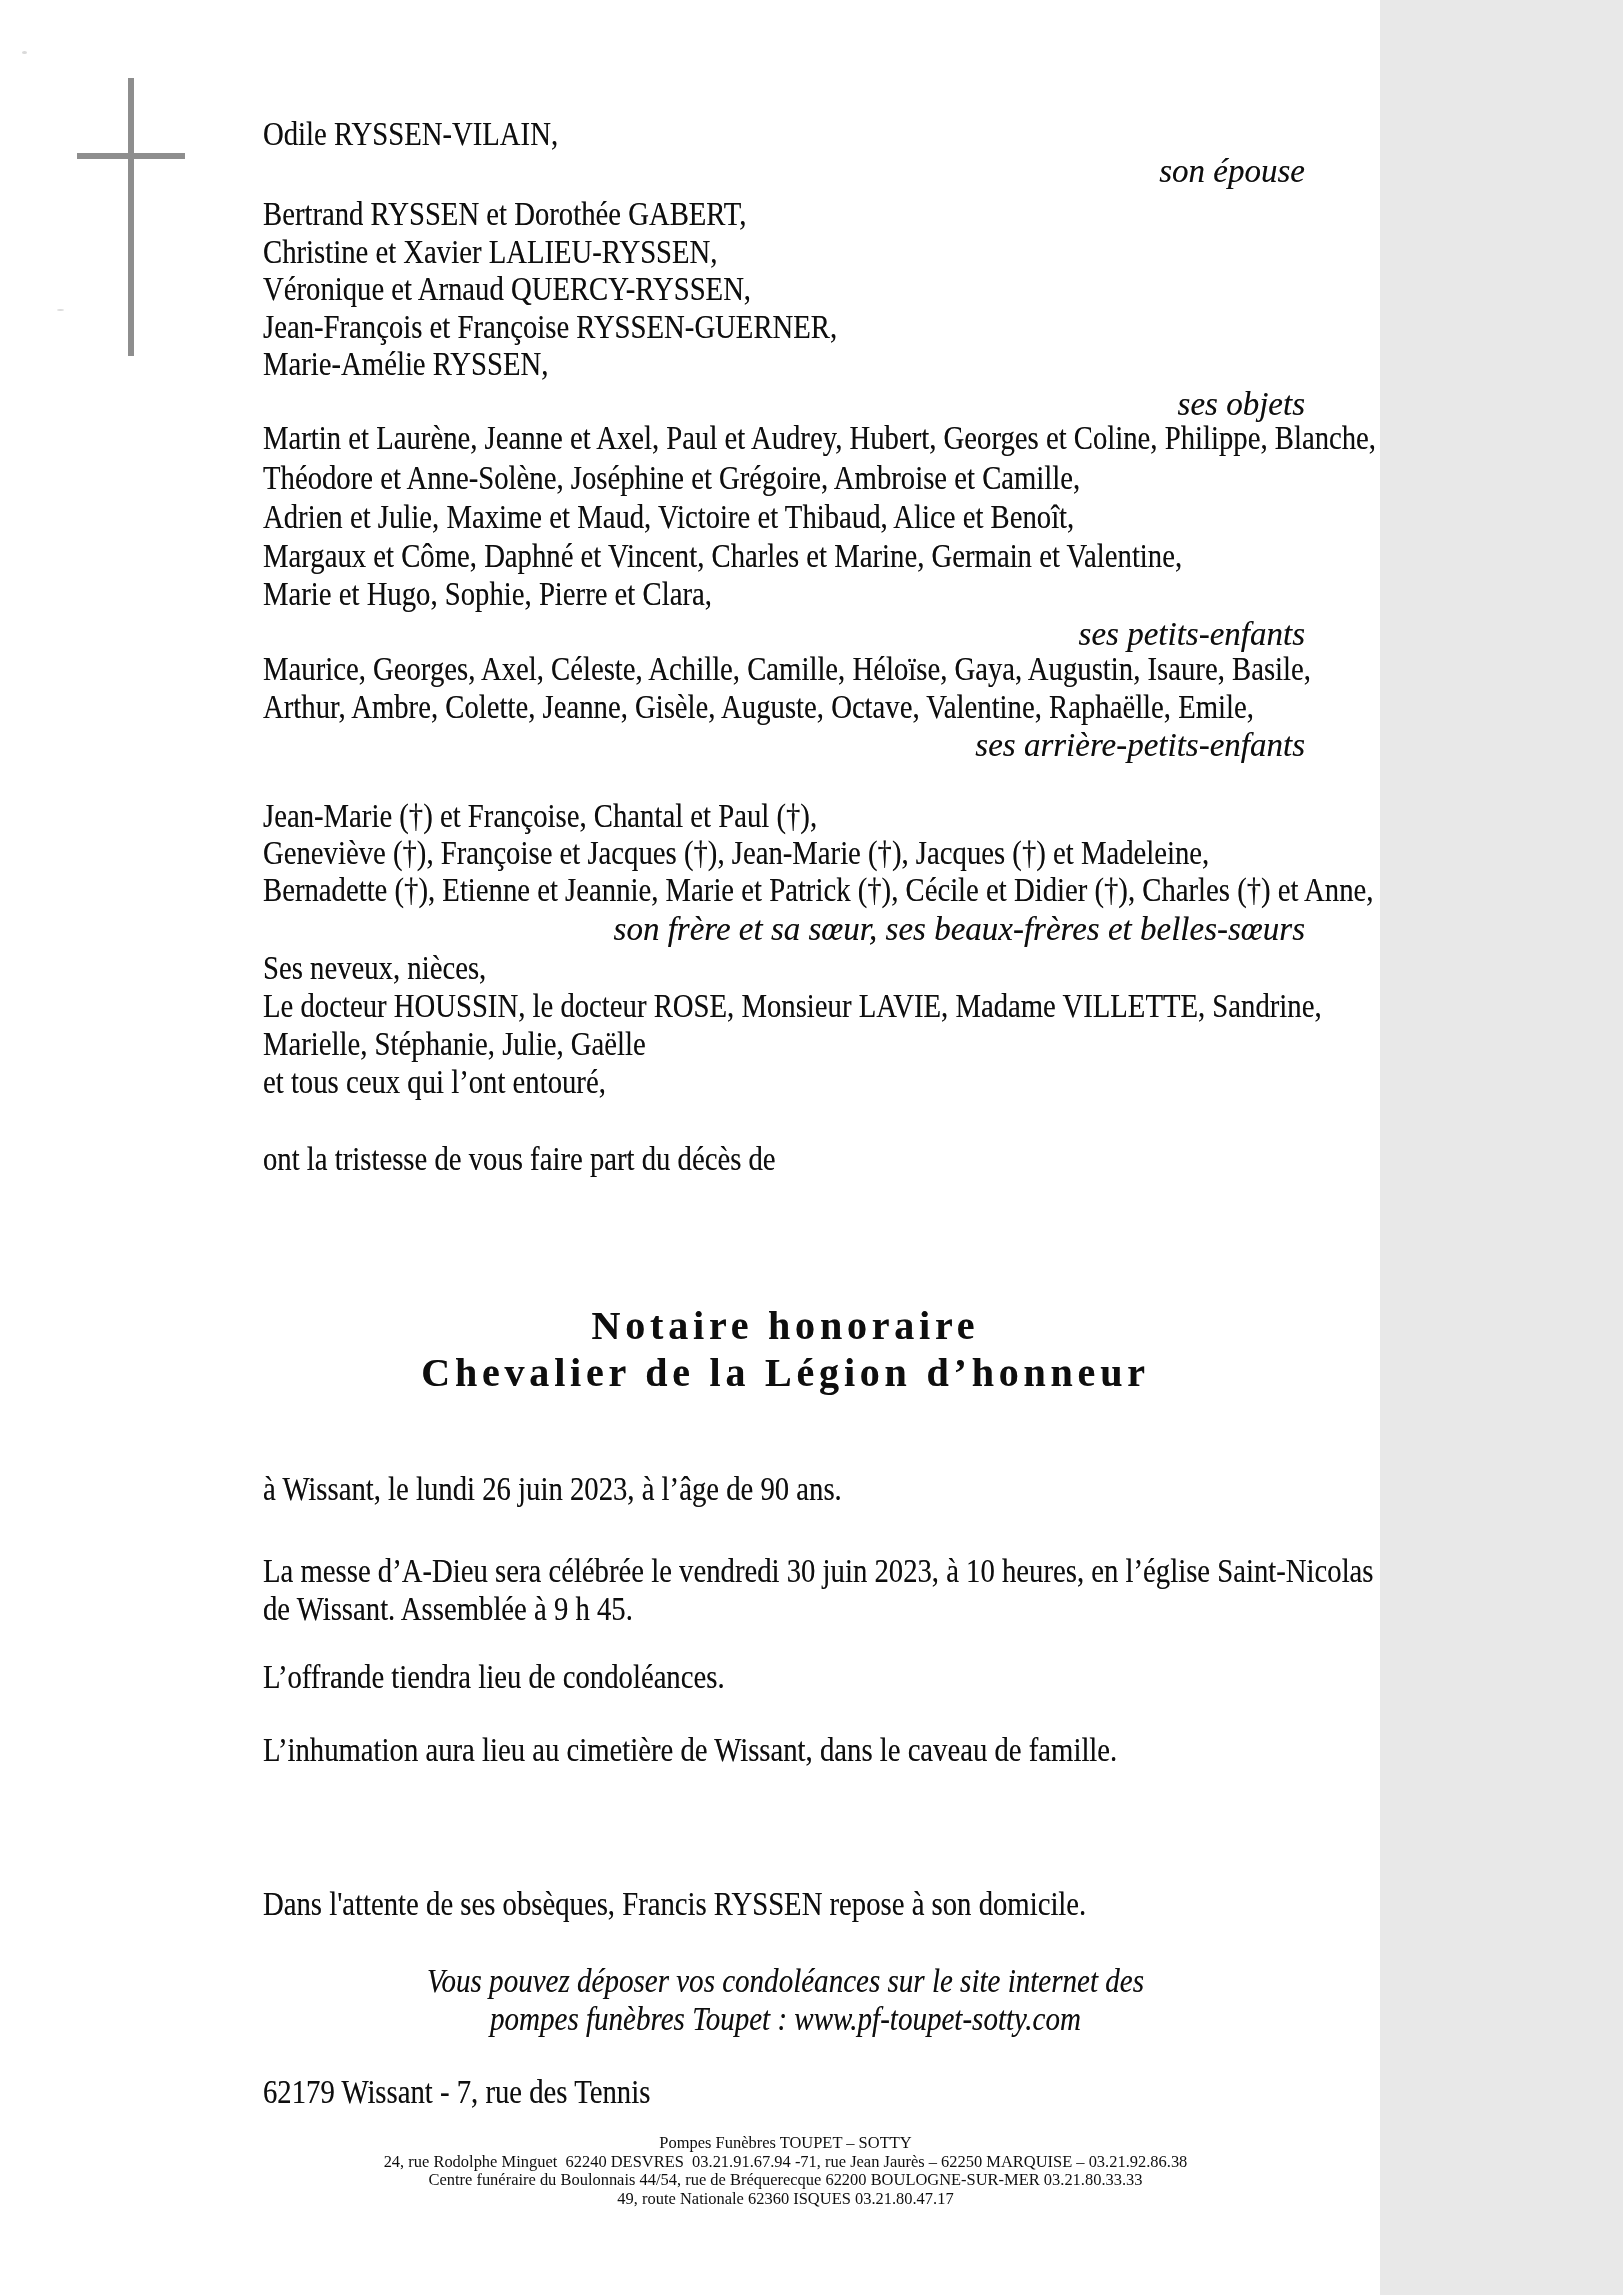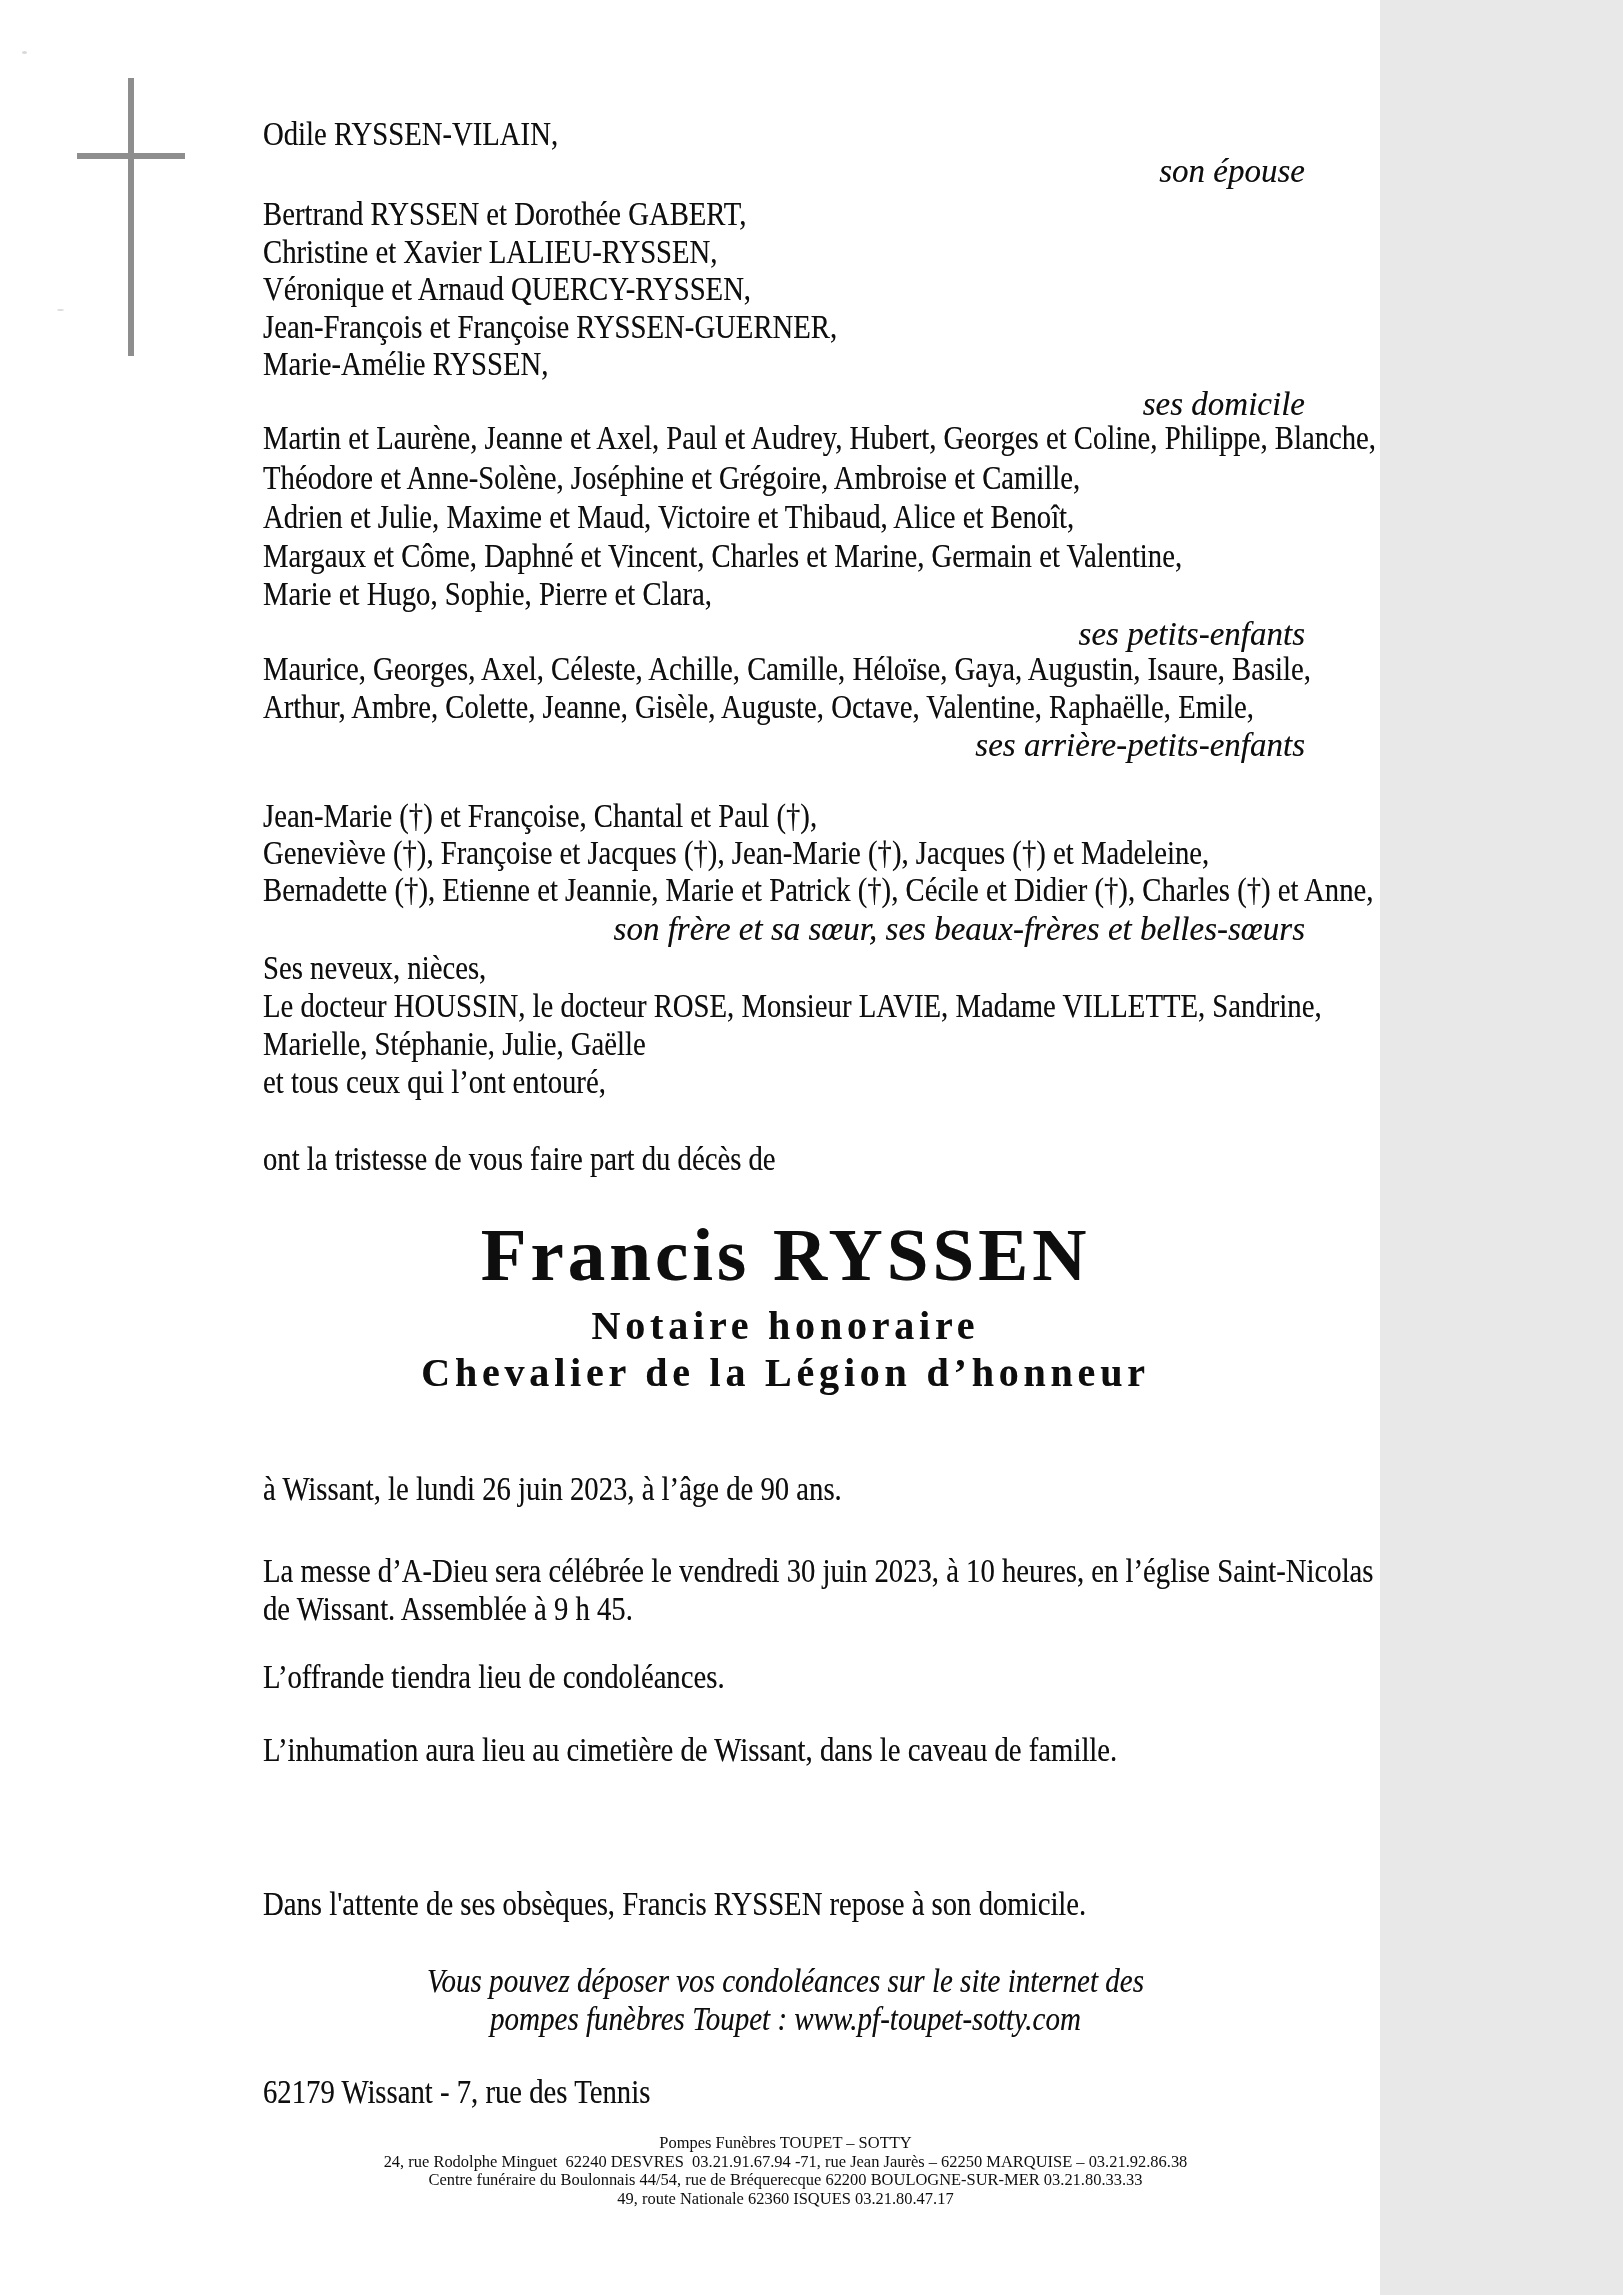--- a/index.html
+++ b/index.html
@@ -45,21 +45,21 @@
   <div class="speck s2"></div>
 
   <div class="abs t" style="top:118px">Odile RYSSEN-VILAIN,</div>
   <div class="abs lbl" style="top:155px">son épouse</div>
 
   <div class="abs t" style="top:198px">Bertrand RYSSEN et Dorothée GABERT,</div>
   <div class="abs t" style="top:236px">Christine et Xavier LALIEU-RYSSEN,</div>
   <div class="abs t" style="top:273px">Véronique et Arnaud QUERCY-RYSSEN,</div>
   <div class="abs t" style="top:311px">Jean-François et Françoise RYSSEN-GUERNER,</div>
   <div class="abs t" style="top:348px">Marie-Amélie RYSSEN,</div>
-  <div class="abs lbl" style="top:388px">ses domicile</div>
+  <div class="abs lbl" style="top:388px">ses objets</div>
 
   <div class="abs t" style="top:422px">Martin et Laurène, Jeanne et Axel, Paul et Audrey, Hubert, Georges et Coline, Philippe, Blanche,</div>
   <div class="abs t" style="top:462px">Théodore et Anne-Solène, Joséphine et Grégoire, Ambroise et Camille,</div>
   <div class="abs t" style="top:501px">Adrien et Julie, Maxime et Maud, Victoire et Thibaud, Alice et Benoît,</div>
   <div class="abs t" style="top:540px">Margaux et Côme, Daphné et Vincent, Charles et Marine, Germain et Valentine,</div>
   <div class="abs t" style="top:578px">Marie et Hugo, Sophie, Pierre et Clara,</div>
   <div class="abs lbl" style="top:618px">ses petits-enfants</div>
 
   <div class="abs t" style="top:653px">Maurice, Georges, Axel, Céleste, Achille, Camille, Héloïse, Gaya, Augustin, Isaure, Basile,</div>
   <div class="abs t" style="top:691px">Arthur, Ambre, Colette, Jeanne, Gisèle, Auguste, Octave, Valentine, Raphaëlle, Emile,</div>
@@ -70,21 +70,20 @@
   <div class="abs t" style="top:874px">Bernadette (†), Etienne et Jeannie, Marie et Patrick (†), Cécile et Didier (†), Charles (†) et Anne,</div>
   <div class="abs lbl" style="top:913px">son frère et sa sœur, ses beaux-frères et belles-sœurs</div>
 
   <div class="abs t" style="top:952px">Ses neveux, nièces,</div>
   <div class="abs t" style="top:990px">Le docteur HOUSSIN, le docteur ROSE, Monsieur LAVIE, Madame VILLETTE, Sandrine,</div>
   <div class="abs t" style="top:1028px">Marielle, Stéphanie, Julie, Gaëlle</div>
   <div class="abs t" style="top:1066px">et tous ceux qui l’ont entouré,</div>
 
   <div class="abs t" style="top:1143px">ont la tristesse de vous faire part du décès de</div>
 
-  <div class="abs ctr deceased" style="top:1217px">Francis RYSSEN</div>
   <div class="abs ctr honor" style="top:1306px">Notaire honoraire</div>
   <div class="abs ctr honor" style="top:1353px">Chevalier de la Légion d’honneur</div>
 
   <div class="abs t" style="top:1473px">à Wissant, le lundi 26 juin 2023, à l’âge de 90 ans.</div>
   <div class="abs t" style="top:1555px">La messe d’A-Dieu sera célébrée le vendredi 30 juin 2023, à 10 heures, en l’église Saint-Nicolas</div>
   <div class="abs t" style="top:1593px">de Wissant. Assemblée à 9 h 45.</div>
   <div class="abs t" style="top:1661px">L’offrande tiendra lieu de condoléances.</div>
   <div class="abs t" style="top:1734px">L’inhumation aura lieu au cimetière de Wissant, dans le caveau de famille.</div>
   <div class="abs t" style="top:1888px">Dans l'attente de ses obsèques, Francis RYSSEN repose à son domicile.</div>
 

